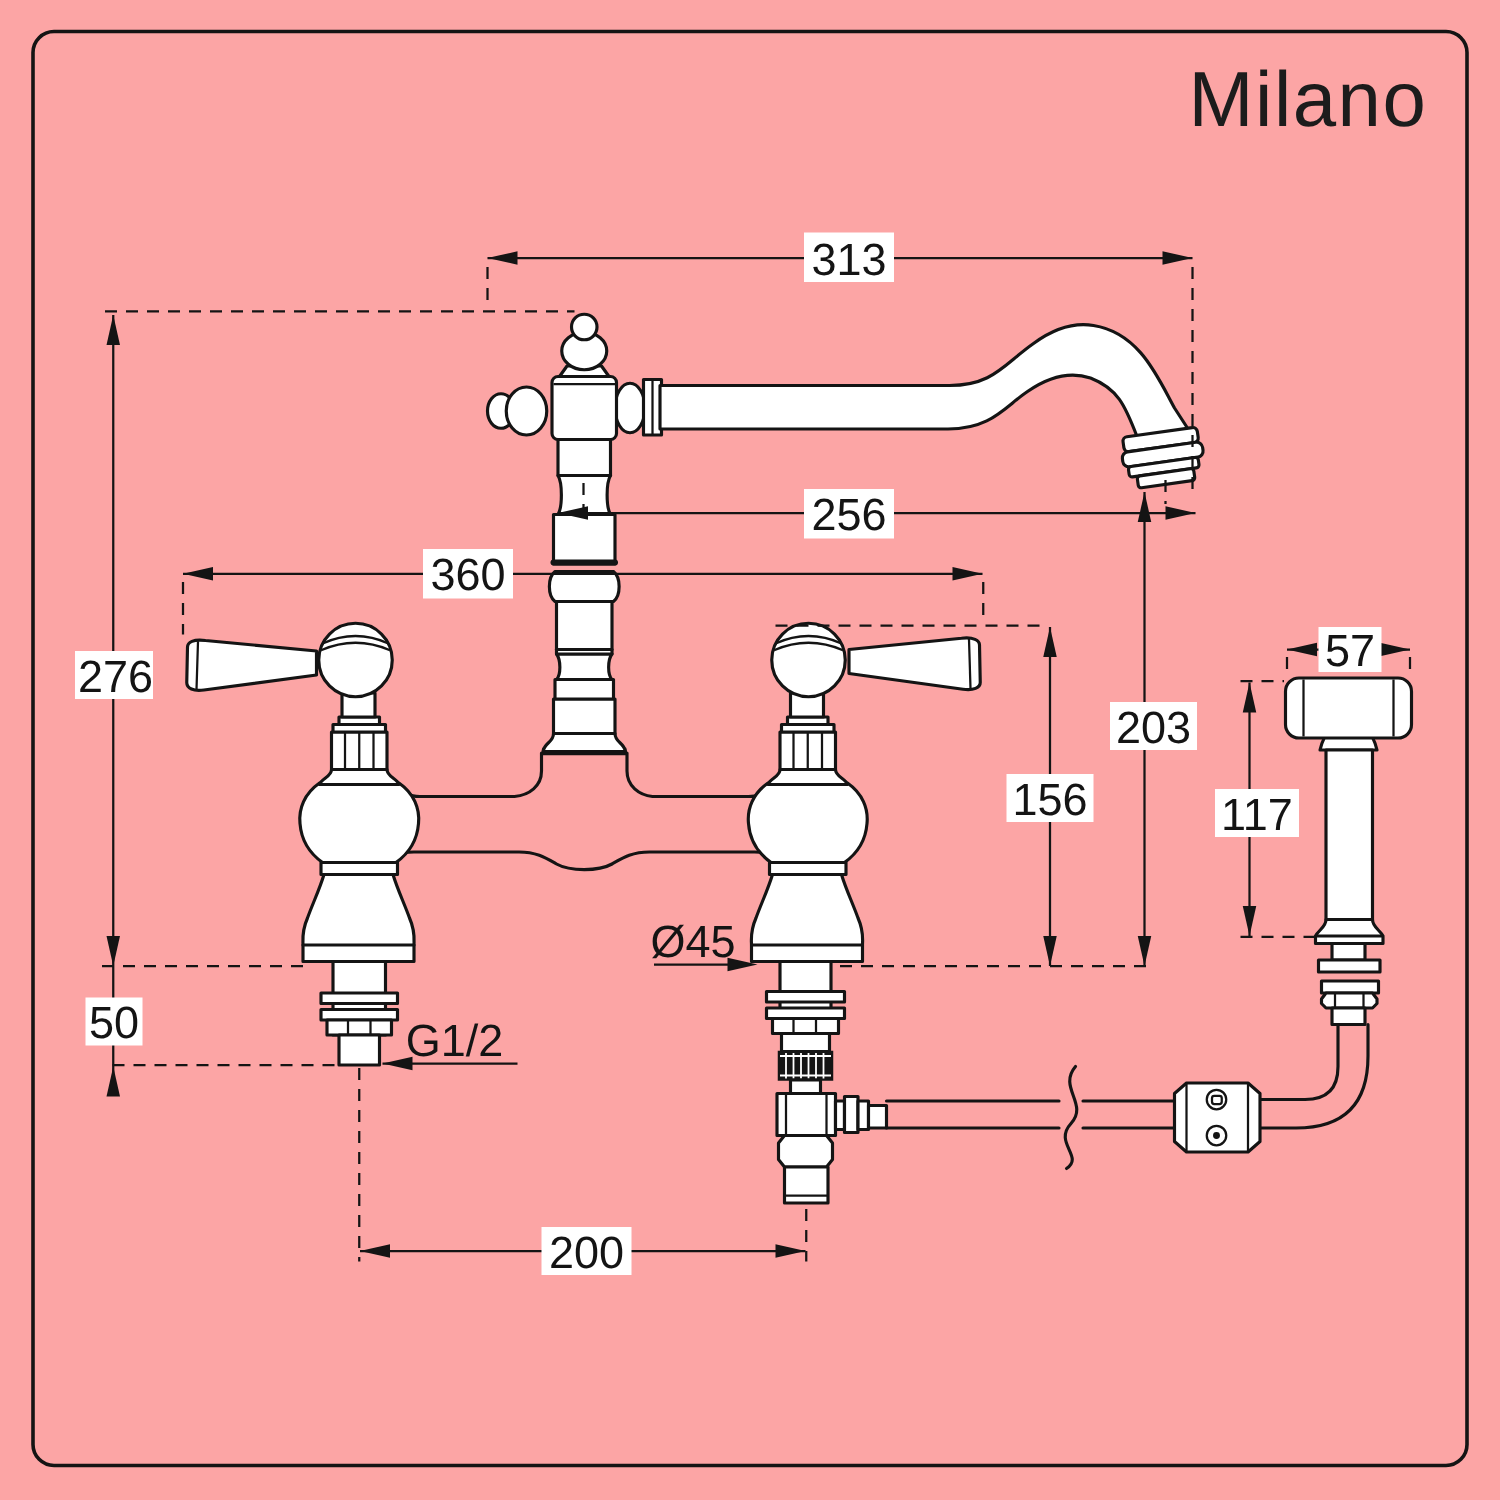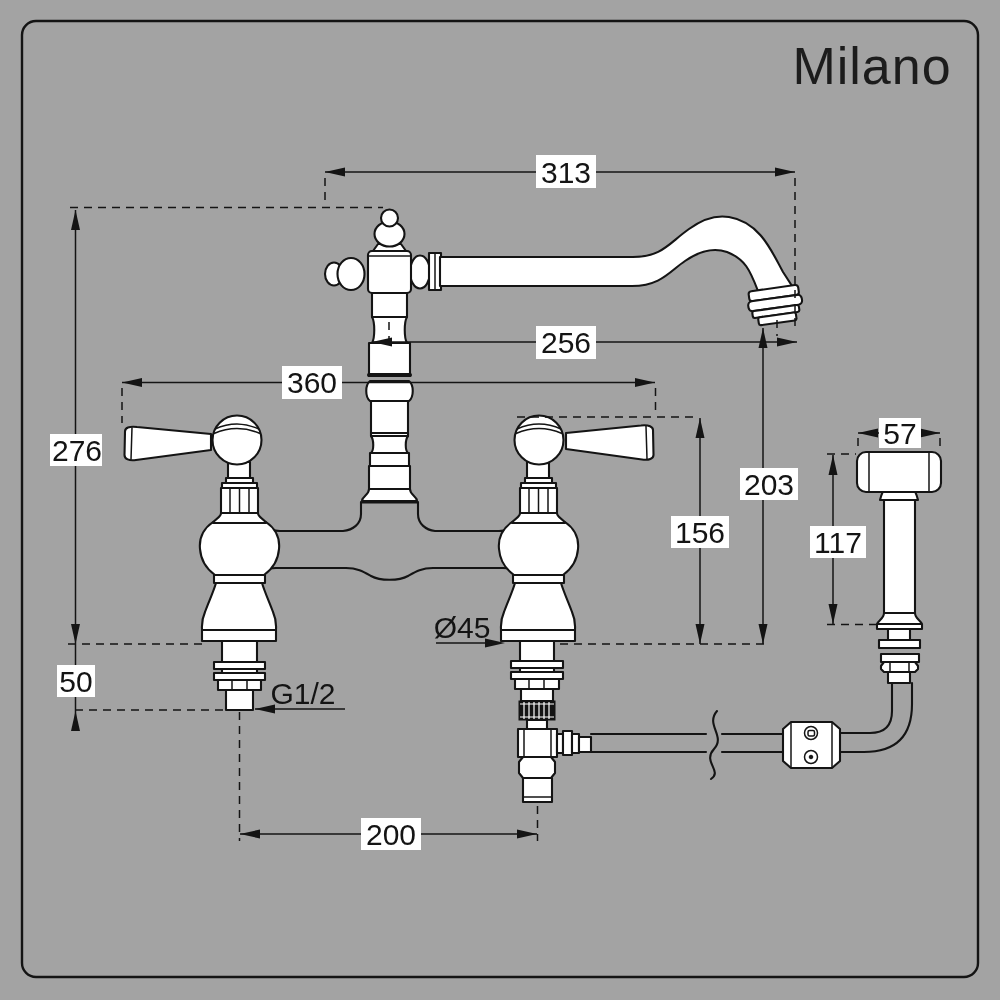--- a/index.html
+++ b/index.html
@@ -1,16 +1,16 @@
 <!DOCTYPE html>
 <html><head>
 <meta charset="utf-8">
 <style>
   html,body{margin:0;padding:0;background:#fff;}
-  .page{position:relative;width:1000px;height:1000px;background:#a3a3a3;
+  .page{position:relative;width:1000px;height:1000px;background:#fca5a5;
         font-family:"Liberation Sans", sans-serif;}
   svg{position:absolute;left:0;top:0;}
   .ink{stroke:#141414;fill:none;stroke-width:2.1;stroke-linecap:round;stroke-linejoin:round;}
   .inkfill{stroke:#141414;fill:#ffffff;stroke-width:2.1;stroke-linejoin:round;}
   .thin{stroke:#141414;fill:none;stroke-width:1.5;}
   .dash{stroke:#141414;fill:none;stroke-width:1.5;stroke-dasharray:8 6;}
   .arr{fill:#141414;stroke:none;}
   .dimtxt{font-family:"Liberation Sans", sans-serif;font-size:30px;fill:#141414;
           text-anchor:middle;}
   .labelbg{fill:#ffffff;stroke:none;}

